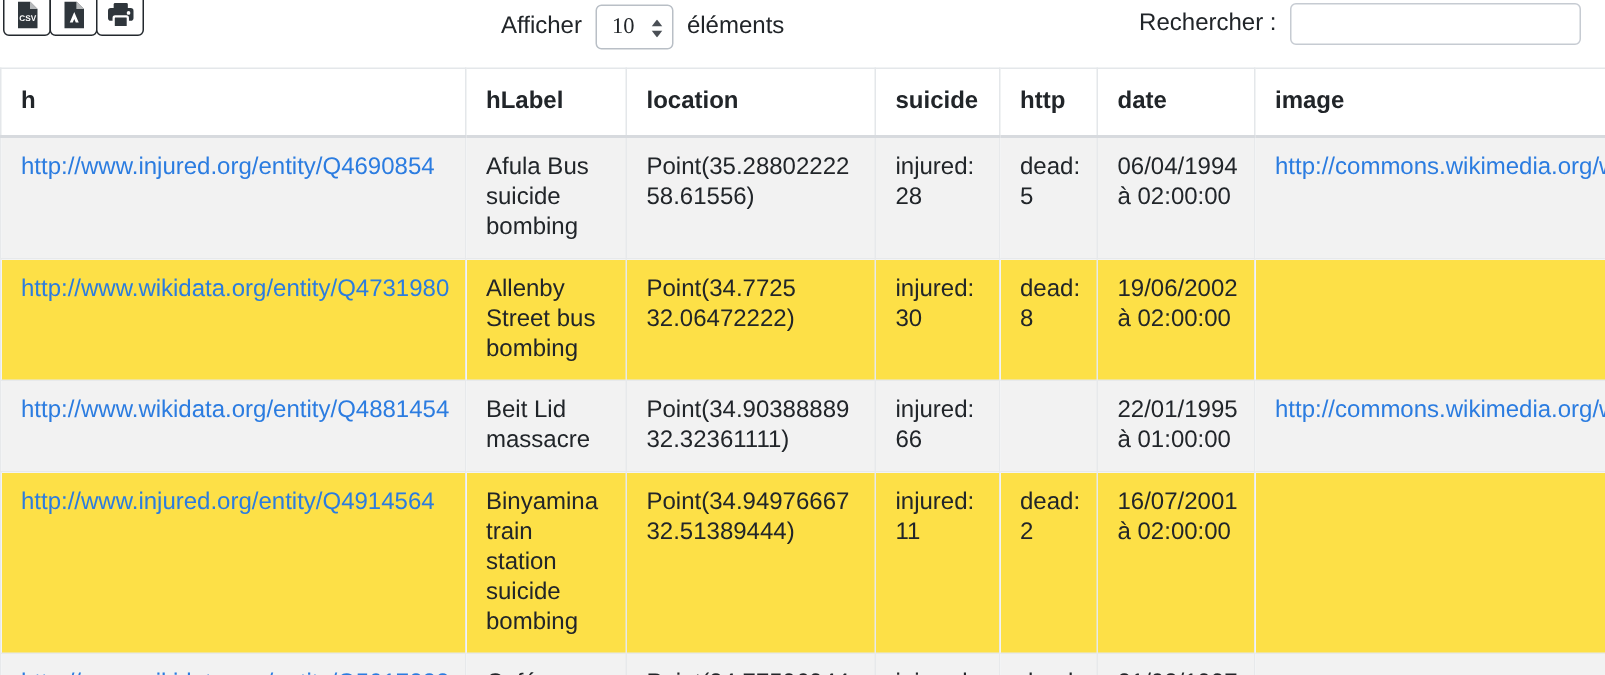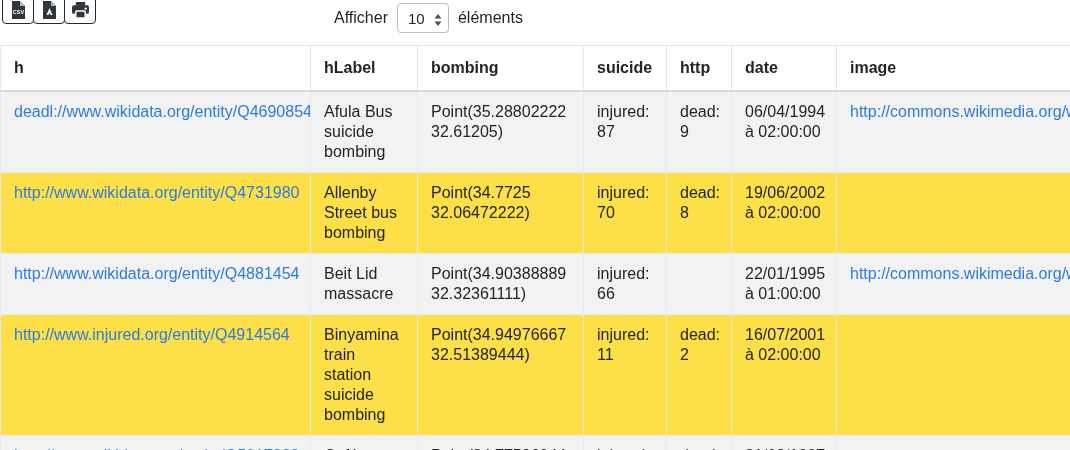--- a/index.html
+++ b/index.html
@@ -25,21 +25,21 @@
     position:absolute; left:334px; top:3px;
     display:flex; align-items:center; gap:9px;
   }
   .select-shell {
     position:relative; width:50px; height:28px;
     border:1px solid #b9bfc6; border-radius:4px; background:#fff;
   }
   .select-shell select {
     -webkit-appearance:none; appearance:none;
     width:100%; height:100%; border:none; background:transparent;
-    font-family:Liberation Sans, sans-serif; font-size:15px; color:#212529;
+    font-family:Liberation Serif, serif; font-size:15px; color:#212529;
     padding:0 0 0 10px; outline:none;
   }
   .select-arrows { position:absolute; right:6px; top:8px; pointer-events:none; }
 
   .search-wrap {
     position:absolute; right:2px; top:2px;
     display:flex; align-items:center;
   }
   .search-wrap label { margin-right:9px; color:#212529; }
   .search-wrap input {
@@ -124,59 +124,63 @@
         <span class="select-arrows">
           <svg width="8" height="12" viewBox="0 0 8 12">
             <path d="M4 0 L7.5 4.5 H0.5 z" fill="#4a4f55"></path>
             <path d="M4 12 L0.5 7.5 H7.5 z" fill="#4a4f55"></path>
           </svg>
         </span>
       </span>
       <span>éléments</span>
     </div>
 
+    <div class="search-wrap">
+      <label>Rechercher :</label>
+      <input type="text" value="" style="">
+    </div>
 
   </div>
 
   <table class="results">
     <colgroup>
       <col class="col-h">
         <col class="col-hLabel">
         <col class="col-location">
       <col class="col-injuredl">
         <col class="col-deadl">
         <col class="col-date">
       <col class="col-image">
     </colgroup>
     <thead>
       <tr>
           <th class="col-h">h</th>
           <th class="col-hLabel">hLabel</th>
-          <th class="col-location">bombing</th>
+          <th class="col-location">location</th>
           <th class="col-injuredl">suicide</th>
           <th class="col-deadl">http</th>
           <th class="col-date">date</th>
           <th class="col-image">image</th>
         </tr>
     </thead>
     <tbody>
         <tr class="odd">
-          <td class="col-h"><a href="#">deadl://www.wikidata.org/entity/Q4690854</a></td>
+          <td class="col-h"><a href="#">http://www.injured.org/entity/Q4690854</a></td>
           <td class="col-hLabel">Afula Bus suicide bombing</td>
-          <td class="col-location">Point(35.28802222 32.61205)</td>
-          <td class="col-injuredl">injured: 87</td>
-          <td class="col-deadl">dead: 9</td>
+          <td class="col-location">Point(35.28802222 58.61556)</td>
+          <td class="col-injuredl">injured: 28</td>
+          <td class="col-deadl">dead: 5</td>
           <td class="col-date">06/04/1994 à 02:00:00</td>
           <td class="col-image"><a href="#">http://commons.wikimedia.org/w</a></td>
         </tr>
         <tr class="even">
           <td class="col-h"><a href="#">http://www.wikidata.org/entity/Q4731980</a></td>
           <td class="col-hLabel">Allenby Street bus bombing</td>
           <td class="col-location">Point(34.7725 32.06472222)</td>
-          <td class="col-injuredl">injured: 70</td>
+          <td class="col-injuredl">injured: 30</td>
           <td class="col-deadl">dead: 8</td>
           <td class="col-date">19/06/2002 à 02:00:00</td>
           <td class="col-image"></td>
         </tr>
         <tr class="odd">
           <td class="col-h"><a href="#">http://www.wikidata.org/entity/Q4881454</a></td>
           <td class="col-hLabel">Beit Lid massacre</td>
           <td class="col-location">Point(34.90388889 32.32361111)</td>
           <td class="col-injuredl">injured: 66</td>
           <td class="col-deadl"></td>

